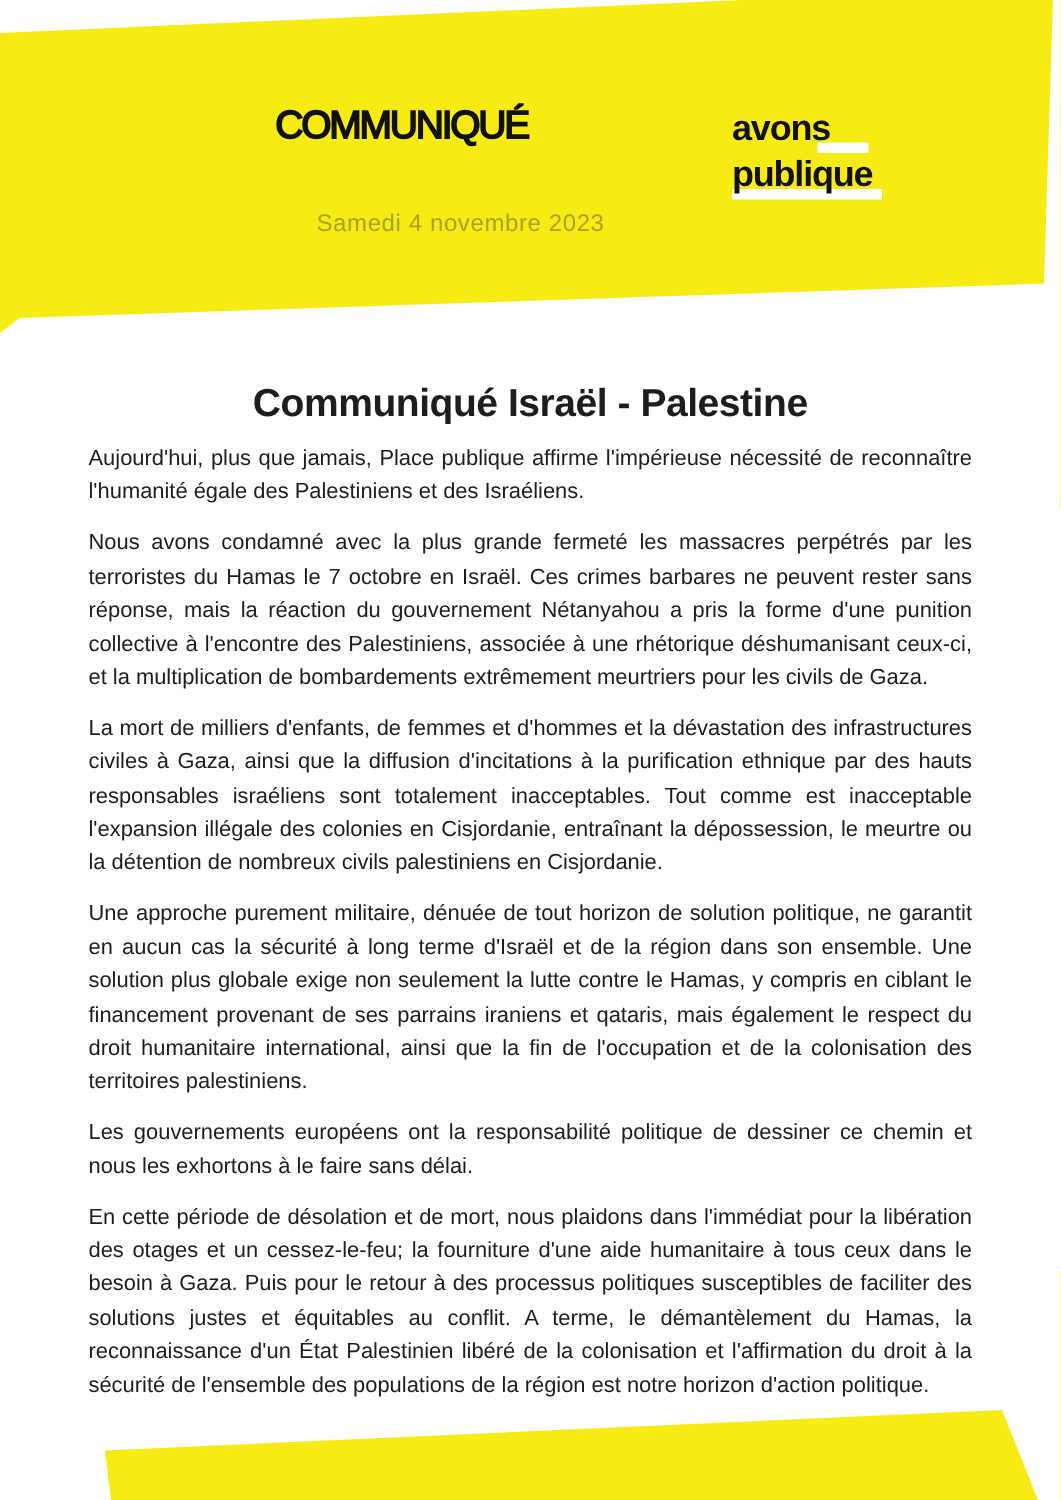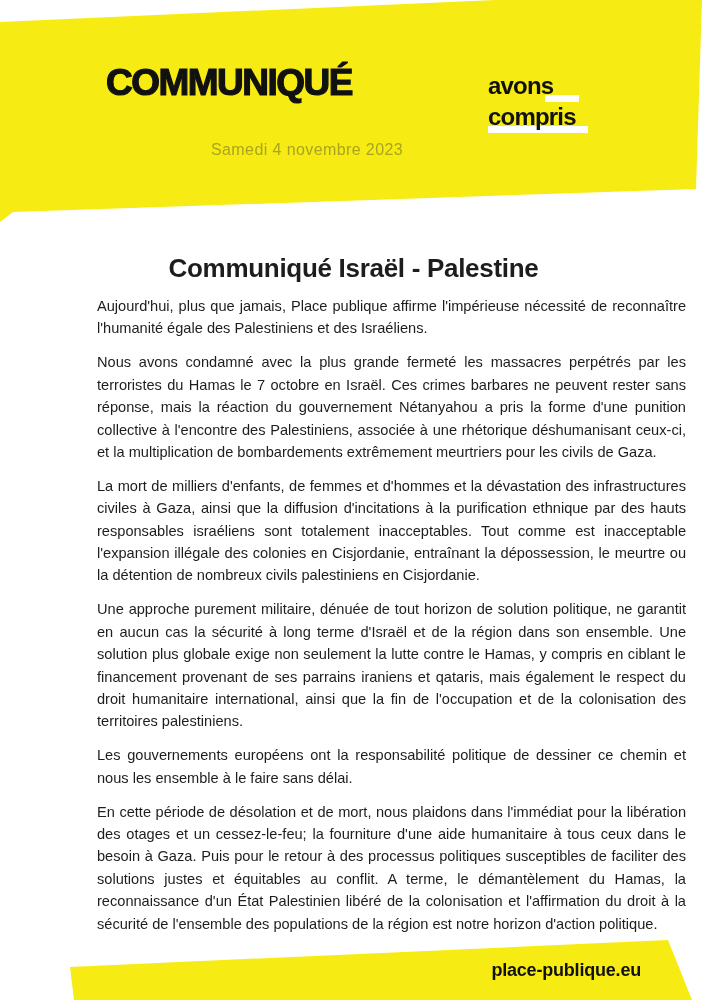--- a/index.html
+++ b/index.html
@@ -21,22 +21,22 @@
     left:0; top:0;
     width:707px; height:225px;
     background:#f6eb13;
     clip-path:polygon(0 22px, 495px 0, 702px 0, 696px 189px, 13px 212px, 0 222px);
   }
   .press-heading{
     position:absolute;
     left:0; top:66px;
     width:352px;
     text-align:right;
-    font-weight:bold;
-    font-size:37px;
+    font-weight:normal;
+    font-size:26px;
     line-height:34px;
     letter-spacing:-1.5px;
     color:#111111;
     -webkit-text-stroke:1.2px #111111;
   }
   .press-date{
     position:absolute;
     left:211px; top:141px;
     font-size:16px;
     letter-spacing:0.4px;
@@ -77,21 +77,20 @@
     color:#1d1d1b;
   }
   .doc-body{
     position:absolute;
     left:59px; top:295px;
     width:589px;
     font-size:14.6px;
     line-height:22.4px;
     text-align:justify;
     color:#1d1d1b;
-    margin-left:38px;
   }
   .doc-body p{
     margin:0 0 11.5px 0;
   }
   
   .banner-bottom{
     position:absolute;
     left:0; top:0;
     width:707px; height:1000px;
     background:#f6eb13;
@@ -118,31 +117,30 @@
     <div>COMMUNIQUÉ</div>
   </div>
 
   <div class="press-date">Samedi 4 novembre 2023</div>
 
   <div class="logo">
     <div class="bar bar-place"></div>
     <div class="bar bar-publique"></div>
     <div class="logo-text">
       <div>avons</div>
-      <div>compris</div>
+      <div>publique</div>
     </div>
   </div>
 
   <h1 class="doc-title">Communiqué Israël - Palestine</h1>
 
   <div class="doc-body">
     <p>Aujourd'hui, plus que jamais, Place publique affirme l'impérieuse nécessité de reconnaître l'humanité égale des Palestiniens et des Israéliens.</p>
     <p>Nous avons condamné avec la plus grande fermeté les massacres perpétrés par les terroristes du Hamas le 7 octobre en Israël. Ces crimes barbares ne peuvent rester sans réponse, mais la réaction du gouvernement Nétanyahou a pris la forme d'une punition collective à l'encontre des Palestiniens, associée à une rhétorique déshumanisant ceux-ci, et la multiplication de bombardements extrêmement meurtriers pour les civils de Gaza.</p>
     <p>La mort de milliers d'enfants, de femmes et d'hommes et la dévastation des infrastructures civiles à Gaza, ainsi que la diffusion d'incitations à la purification ethnique par des hauts responsables israéliens sont totalement inacceptables. Tout comme est inacceptable l'expansion illégale des colonies en Cisjordanie, entraînant la dépossession, le meurtre ou la détention de nombreux civils palestiniens en Cisjordanie.</p>
     <p>Une approche purement militaire, dénuée de tout horizon de solution politique, ne garantit en aucun cas la sécurité à long terme d'Israël et de la région dans son ensemble. Une solution plus globale exige non seulement la lutte contre le Hamas, y compris en ciblant le financement provenant de ses parrains iraniens et qataris, mais également le respect du droit humanitaire international, ainsi que la fin de l'occupation et de la colonisation des territoires palestiniens.</p>
-    <p>Les gouvernements européens ont la responsabilité politique de dessiner ce chemin et nous les ensemble à le faire sans délai.</p>
+    <p>Les gouvernements européens ont la responsabilité politique de dessiner ce chemin et nous les exhortons à le faire sans délai.</p>
     <p>En cette période de désolation et de mort, nous plaidons dans l'immédiat pour la libération des otages et un cessez-le-feu; la fourniture d'une aide humanitaire à tous ceux dans le besoin à Gaza. Puis pour le retour à des processus politiques susceptibles de faciliter des solutions justes et équitables au conflit. A terme, le démantèlement du Hamas, la reconnaissance d'un État Palestinien libéré de la colonisation et l'affirmation du droit à la sécurité de l'ensemble des populations de la région est notre horizon d'action politique.</p>
   </div>
 
   <div class="banner-bottom"></div>
-  <a class="footer-link" href="#">place-publique.eu</a>
 
 </div>
 
 </body></html>

